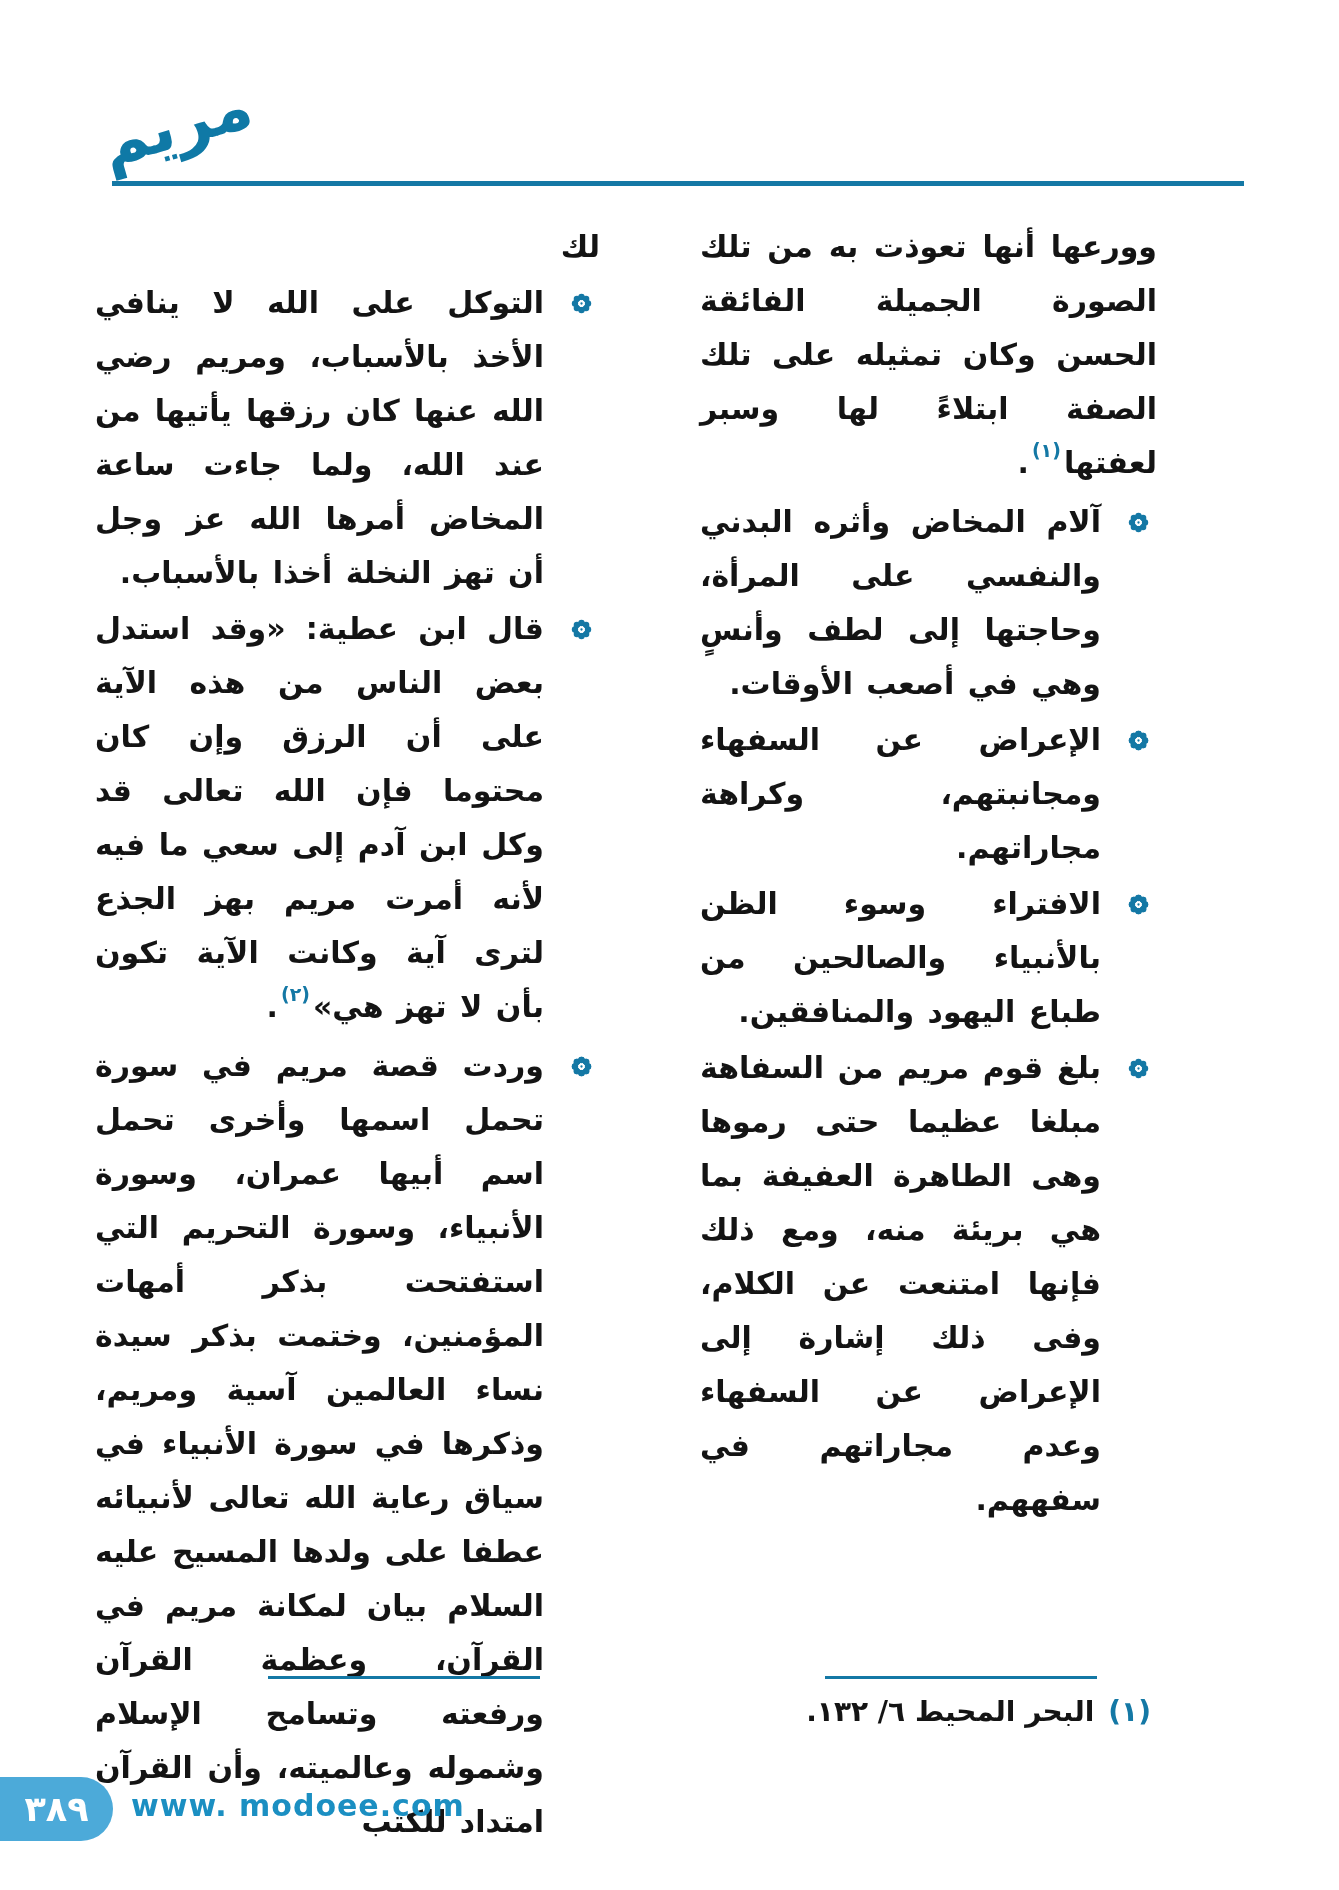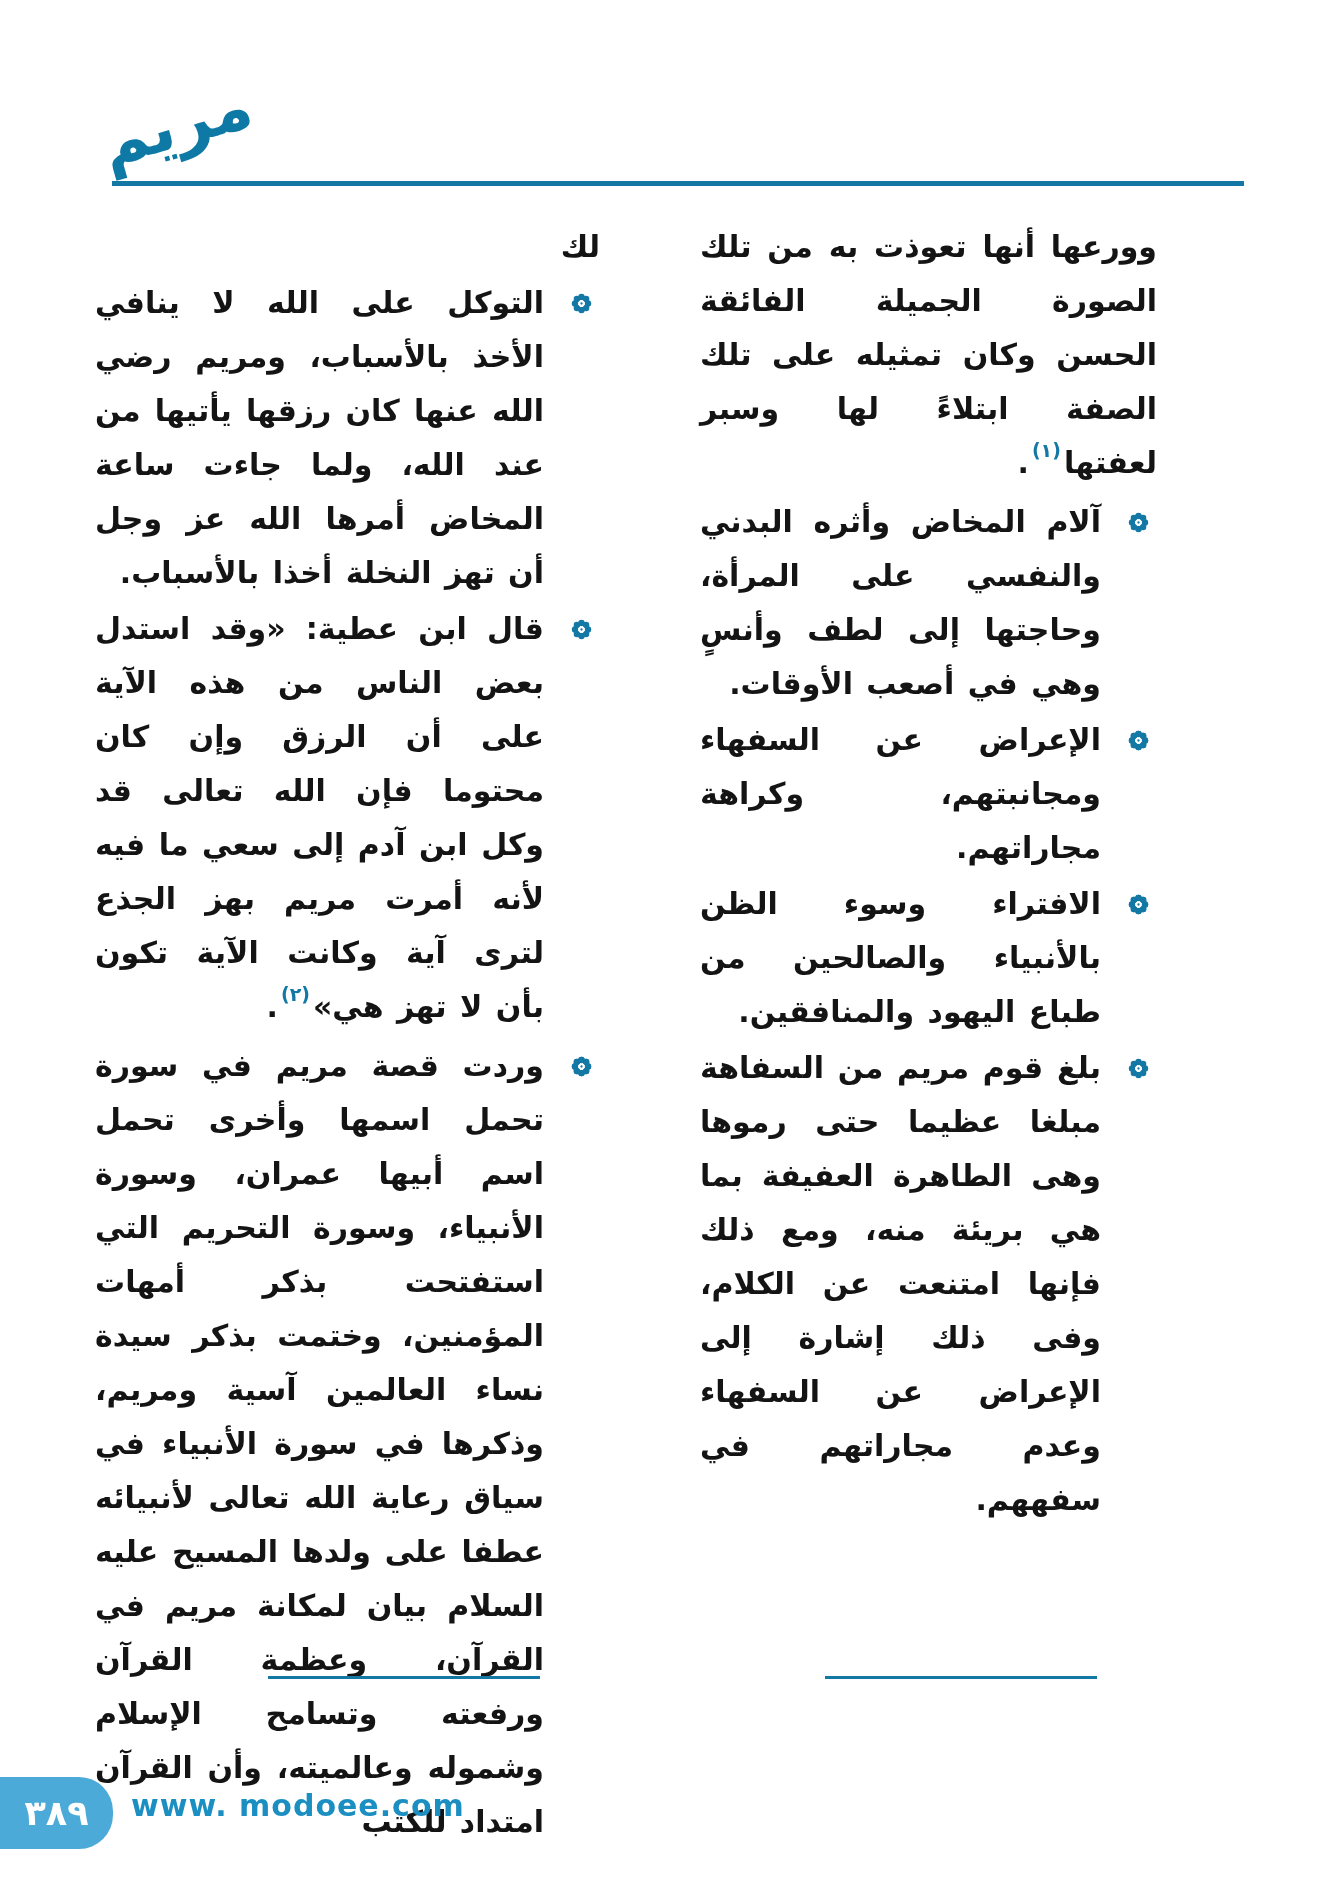--- a/index.html
+++ b/index.html
@@ -41,21 +41,21 @@
   }
   
   .footnote{position:absolute;direction:rtl;font-size:28px;font-weight:700;color:#141414;}
   .footnote-right{left:700px;top:1676px;width:457px;}
   .footnote-left{left:95px;top:1676px;width:505px;}
   .fn-sep{height:3px;width:272px;background:#1478a5;margin:0 60px 16px auto;}
   .fn-line{text-align:right;padding-right:6px;}
   .fn-num{color:#1478a5;margin-left:14px;}
   
   .page-badge{
-    position:absolute;left:0;top:1777px;width:113px;height:72px;
+    position:absolute;left:0;top:1777px;width:113px;height:64px;
     background:#4caad9;border-radius:0 34px 34px 0;
     color:#ffffff;font-size:35px;font-weight:700;
     display:flex;align-items:center;justify-content:center;
     letter-spacing:4px;
   }
   .site-url{
     position:absolute;left:131px;top:1788px;
     color:#1b8fc2;font-size:30px;font-weight:700;letter-spacing:1px;
   }
 </style>
@@ -189,19 +189,22 @@
         <circle cx="7.6" cy="7.6" r="3.1" fill="#1478a5"></circle>
         <circle cx="12" cy="5.8" r="3.1" fill="#1478a5"></circle>
         <circle cx="16.4" cy="7.6" r="3.1" fill="#1478a5"></circle>
         <circle cx="12" cy="12" r="3" fill="#ffffff"></circle>
         <circle cx="12" cy="12" r="1.1" fill="#1478a5"></circle>
       </svg><span>وردت قصة مريم في سورة تحمل اسمها وأخرى تحمل اسم أبيها عمران، وسورة الأنبياء، وسورة التحريم التي استفتحت بذكر أمهات المؤمنين، وختمت بذكر سيدة نساء العالمين آسية ومريم، وذكرها في سورة الأنبياء في سياق رعاية الله تعالى لأنبيائه عطفا على ولدها المسيح عليه السلام بيان لمكانة مريم في القرآن، وعظمة القرآن ورفعته وتسامح الإسلام وشموله وعالميته، وأن القرآن امتداد للكتب</span></div>
   </div>
 
 <div class="footnote footnote-right">
   <div class="fn-sep"></div>
+  <div class="fn-line">
+    <span class="fn-num">(١)</span><span>البحر المحيط ٦/ ١٣٢.</span>
+  </div>
 </div>
 <div class="footnote footnote-left">
   <div class="fn-sep"></div>
 </div>
 
 <div class="page-badge">٣٨٩</div>
 <div class="site-url">www. modoee.com</div>
 
 </body></html>

